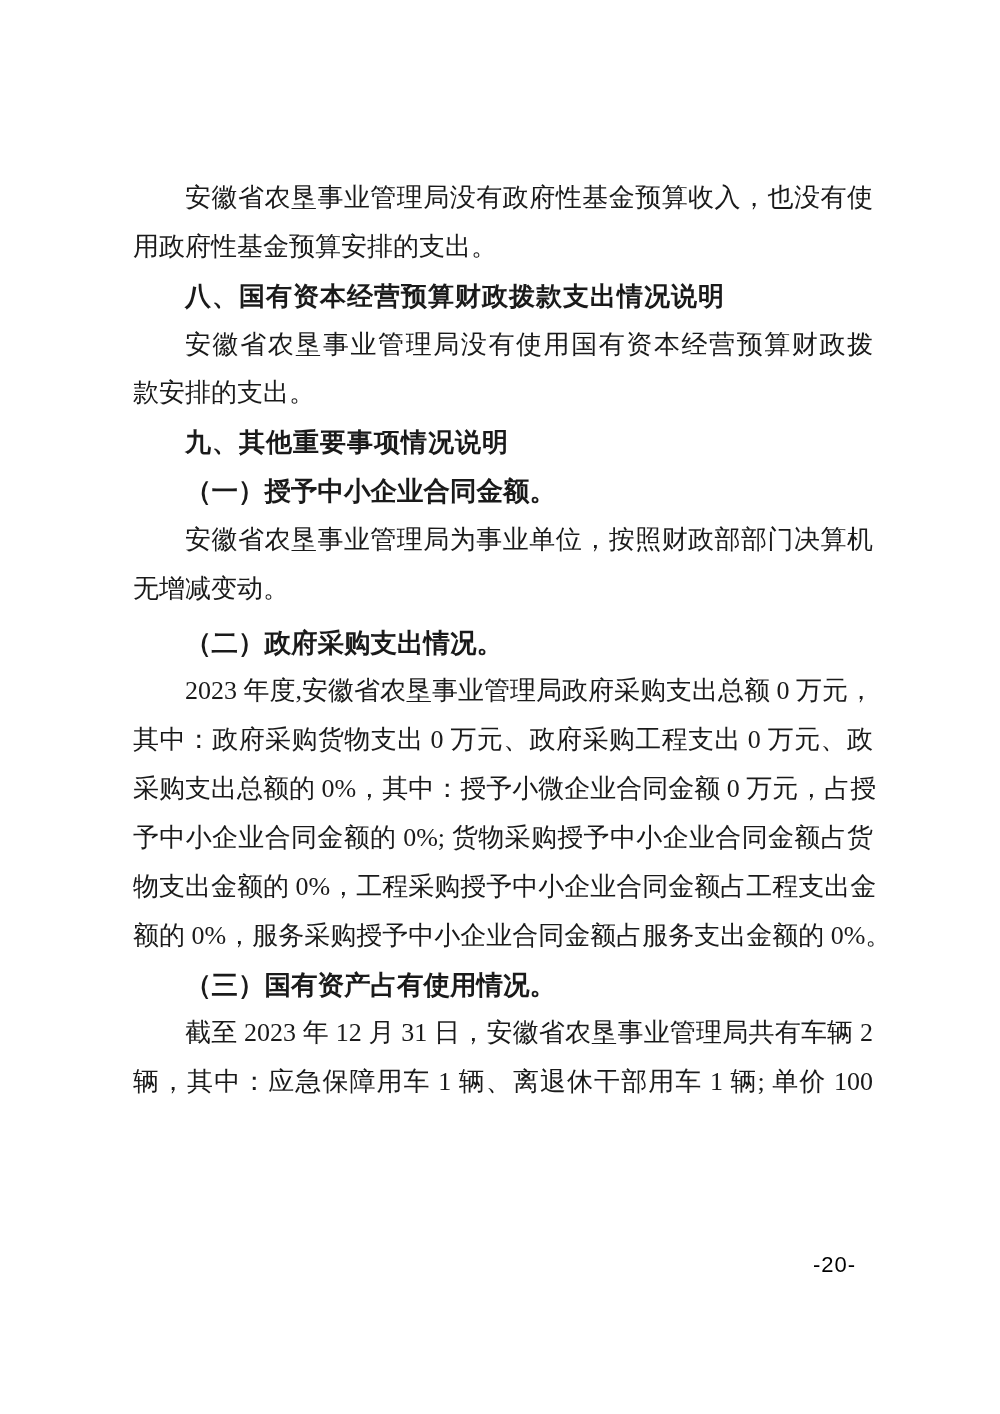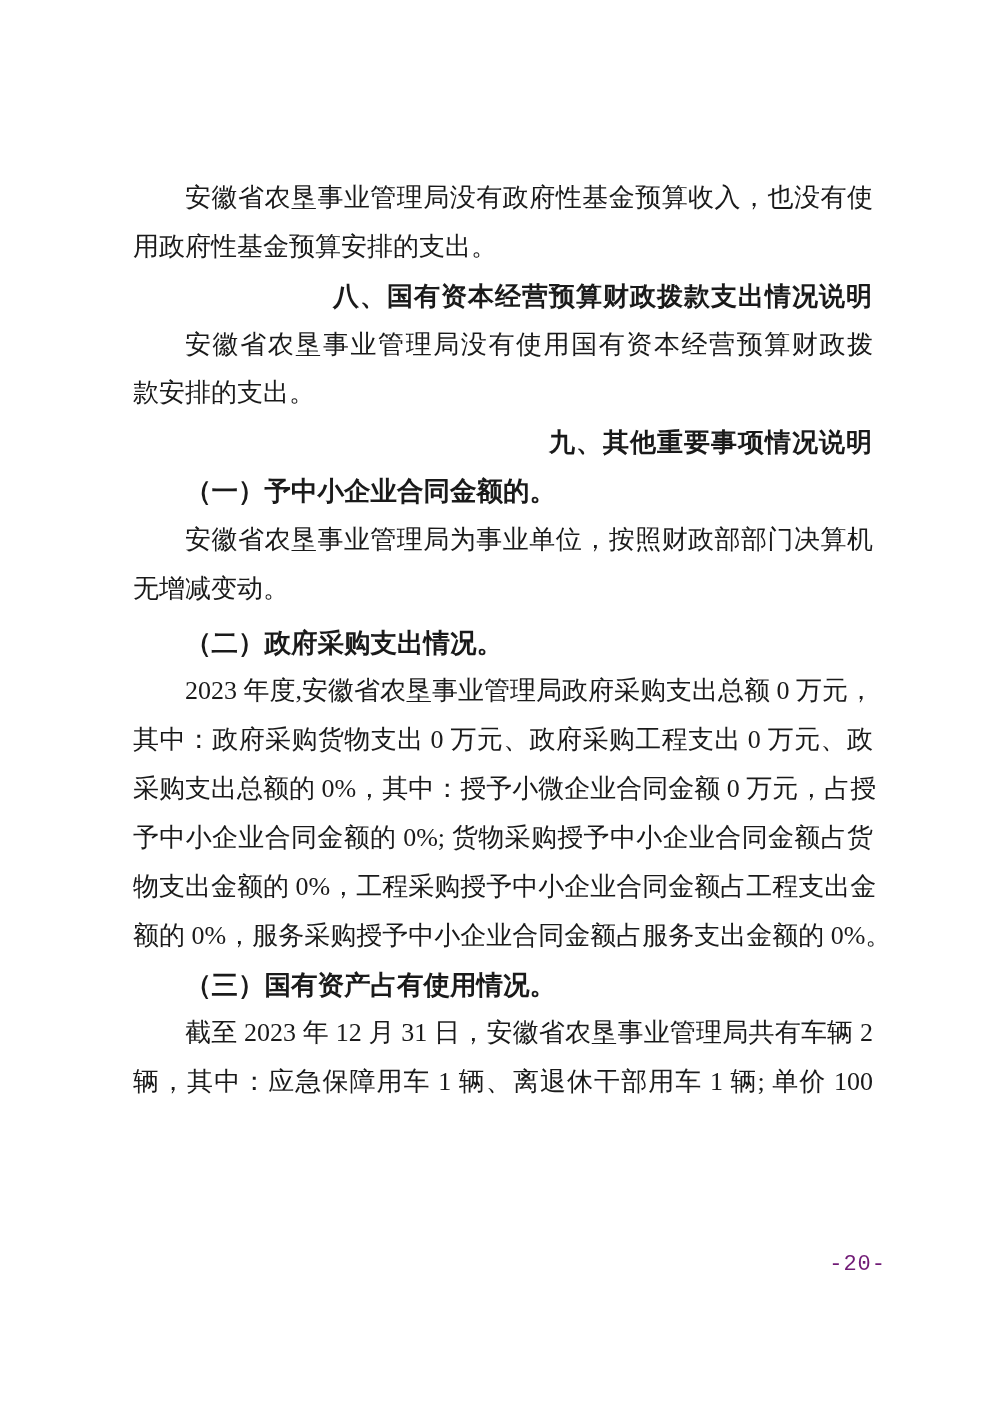--- a/index.html
+++ b/index.html
@@ -35,53 +35,52 @@
   }
   .just {
     text-align: justify;
     text-align-last: justify;
   }
   .t-hei {
     font-family: "Liberation Sans", "DejaVu Sans", sans-serif;
     font-weight: 700;
     font-size: 26px;
     letter-spacing: 1px;
-    text-align: right;
   }
   .t-kai {
     font-weight: 600;
     font-size: 26.5px;
   }
   .gap {
     margin-top: 5px;
     font-family: Liberation Serif, serif;
   }
   .page-number {
     position: absolute;
     top: 1250px;
-    right: 114px;
+    right: 144px;
     font-size: 22px;
     line-height: 30px;
     letter-spacing: 1px;
-    font-family: Liberation Mono, monospace;
-    color: #701a75;
+    font-family: Liberation Sans, sans-serif;
+    color: #000000;
   }
 </style>
 </head>
 <body>
 
 <div class="page">
   <div class="content">
     <div class="line ind just">安徽省农垦事业管理局没有政府性基金预算收入，也没有使</div>
     <div class="line">用政府性基金预算安排的支出。</div>
     <div class="line t-hei ind">八、国有资本经营预算财政拨款支出情况说明</div>
     <div class="line ind just">安徽省农垦事业管理局没有使用国有资本经营预算财政拨</div>
     <div class="line">款安排的支出。</div>
     <div class="line t-hei ind">九、其他重要事项情况说明</div>
-    <div class="line t-kai ind">（一）予中小企业合同金额的。</div>
+    <div class="line t-kai ind">（一）授予中小企业合同金额。</div>
     <div class="line ind just">安徽省农垦事业管理局为事业单位，按照财政部部门决算机</div>
     <div class="line">无增减变动。</div>
     <div class="line t-kai ind gap">（二）政府采购支出情况。</div>
     <div class="line ind just">2023 年度,安徽省农垦事业管理局政府采购支出总额 0 万元，</div>
     <div class="line just">其中：政府采购货物支出 0 万元、政府采购工程支出 0 万元、政</div>
     <div class="line just">采购支出总额的 0%，其中：授予小微企业合同金额 0 万元，占授</div>
     <div class="line just">予中小企业合同金额的 0%; 货物采购授予中小企业合同金额占货</div>
     <div class="line just">物支出金额的 0%，工程采购授予中小企业合同金额占工程支出金</div>
     <div class="line just">额的 0%，服务采购授予中小企业合同金额占服务支出金额的 0%。</div>
     <div class="line t-kai ind">（三）国有资产占有使用情况。</div>

